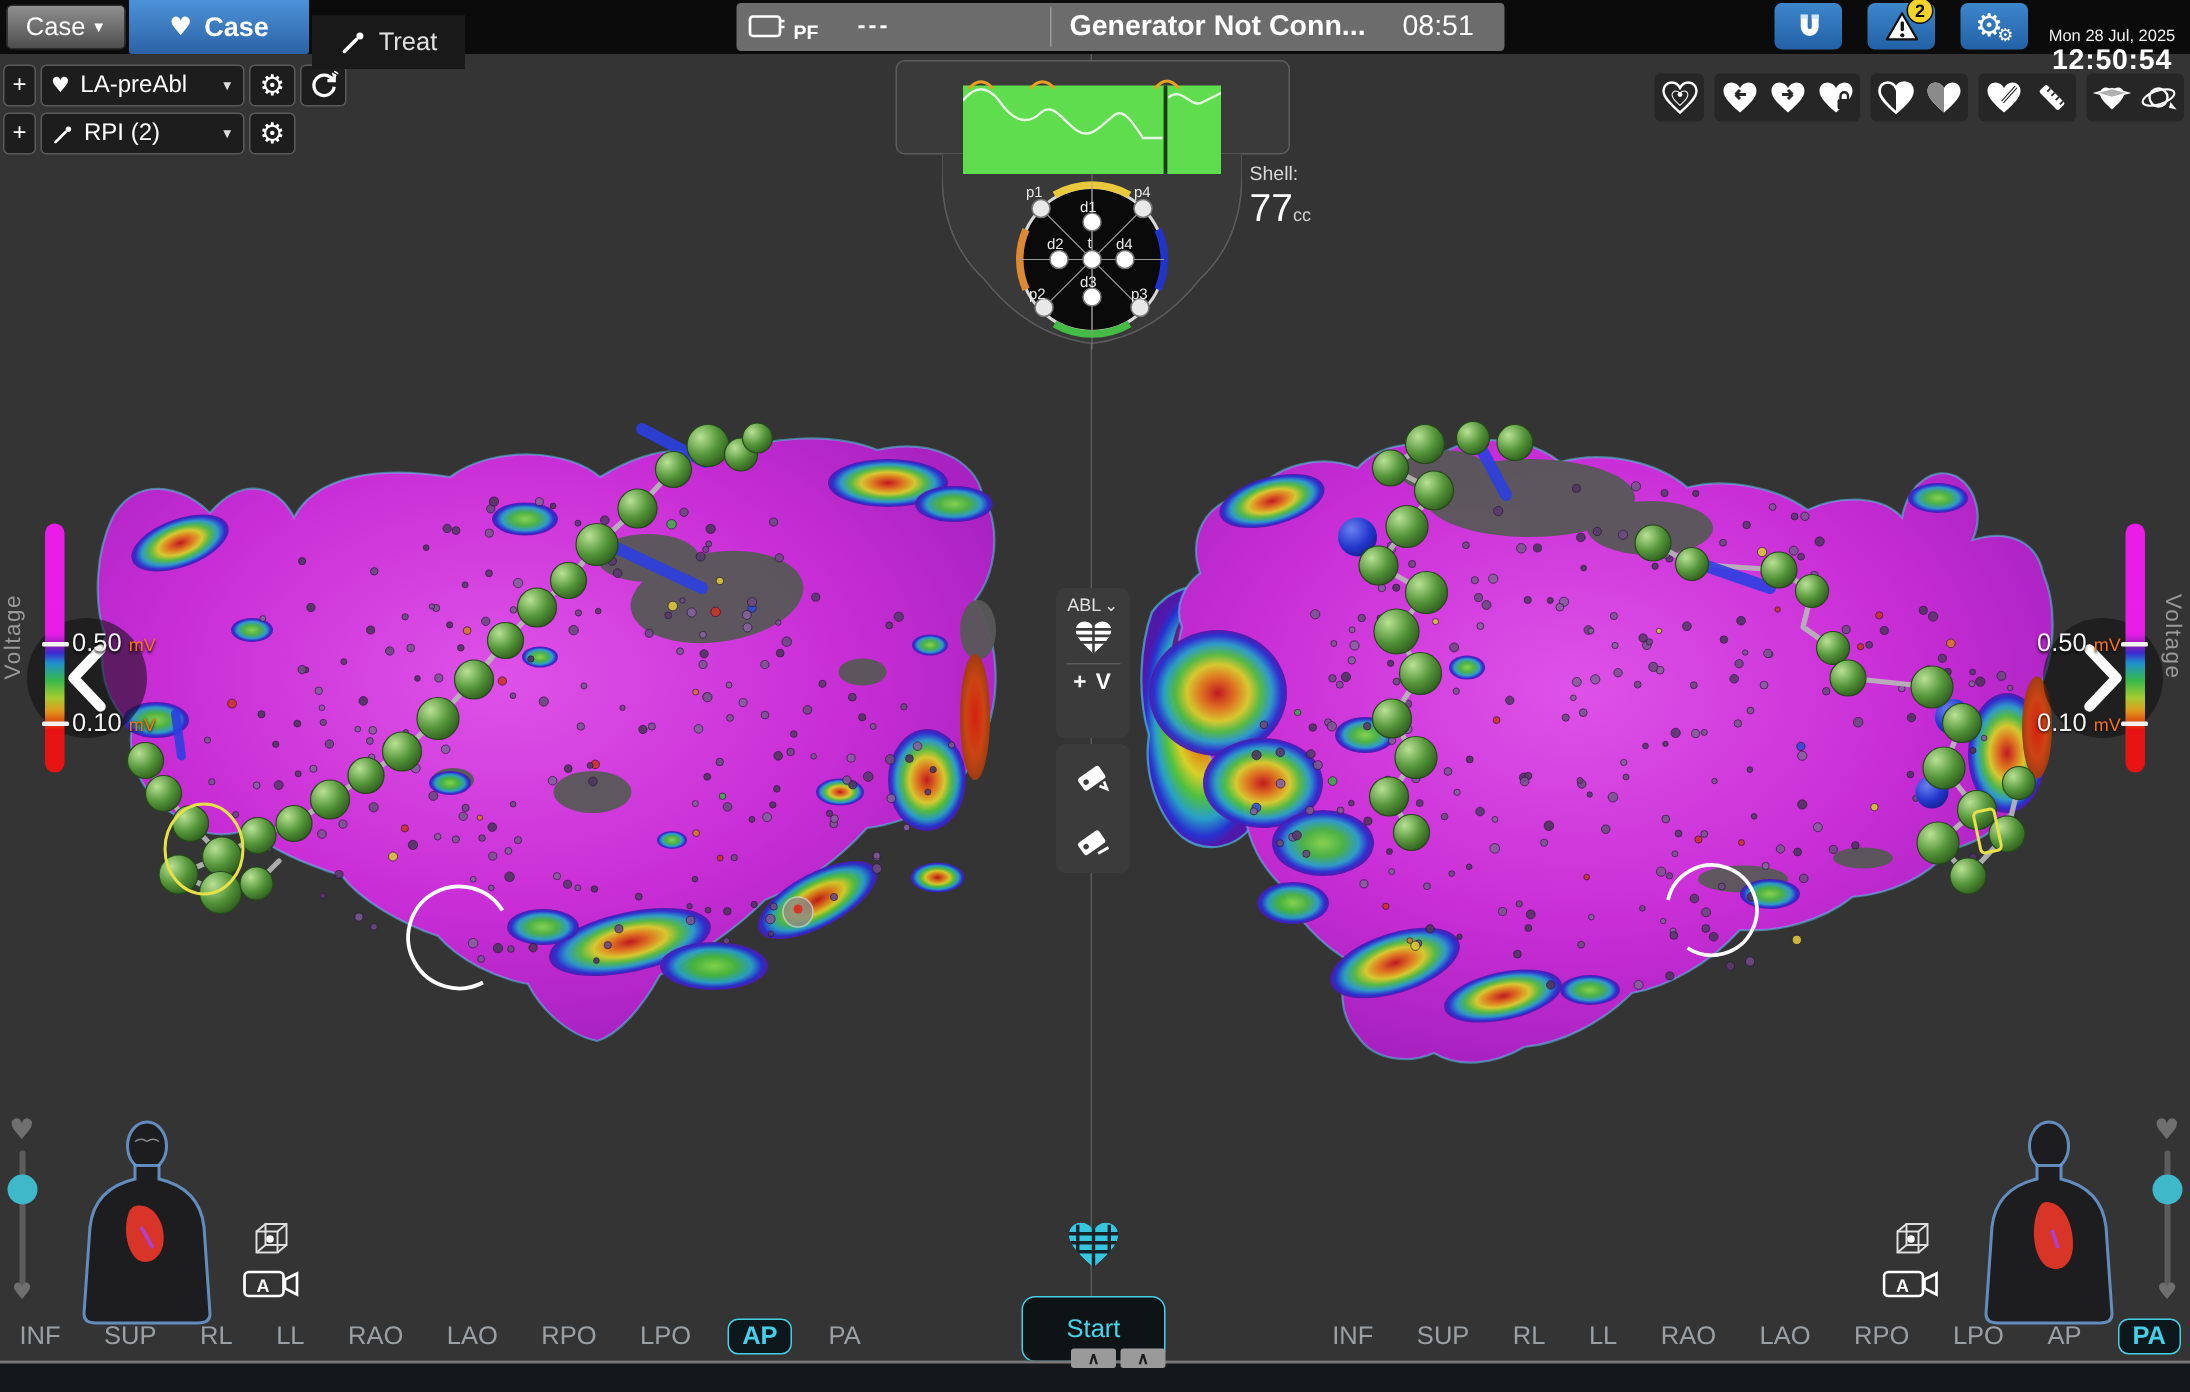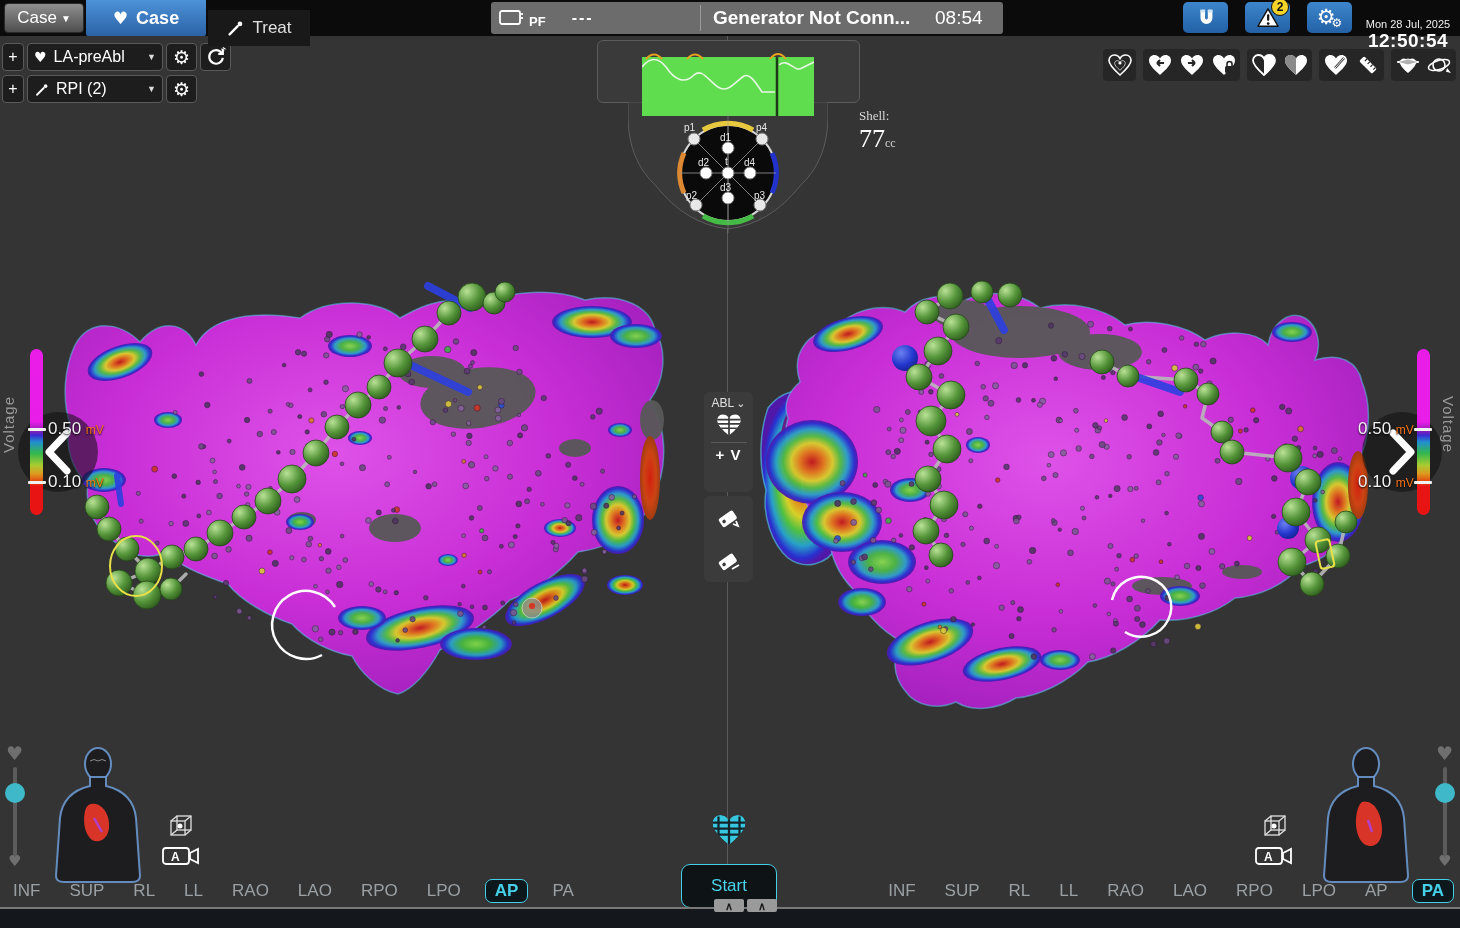--- a/index.html
+++ b/index.html
@@ -48,21 +48,21 @@
   .icon-strip { position:absolute; top:49px; right:4px; display:flex; gap:7px; z-index:30; }
   .icon-group { display:flex; gap:3px; background:#262626; border-radius:4px; padding:2px; }
   .hicon { width:29px; height:28px; display:flex; align-items:center; justify-content:center; border-radius:3px; }
   .hicon svg { display:block; }
 
   
   .wave-panel { position:absolute; left:597px; top:40px; width:263px; height:63px; background:#3a3a3a;
     border:1px solid #5c5c5c; border-radius:6px; z-index:20; }
   .wave-green { position:absolute; left:642px; top:49px; width:172px; height:67px; z-index:22; }
   .cup-panel { position:absolute; left:628px; top:102px; width:200px; height:136px; z-index:21; }
-  .shell-box { position:absolute; left:859px; top:108px; z-index:22;font-family:Liberation Serif, serif; }
+  .shell-box { position:absolute; left:833px; top:108px; z-index:22; }
   .shell-box .lbl { font-size:13px; color:#d8d8d8; }
   .shell-box .val { font-size:26px; color:#fff; }
   .shell-box .unit { font-size:12px; color:#d0d0d0; }
   .cath-svg { position:absolute; left:668px; top:113px; z-index:23; }
 
   
   .center-line { position:absolute; left:727px; top:36px; width:1px; height:871px; background:#5a5a5a; z-index:5; }
   .abl-panel { position:absolute; left:704px; width:49px; background:#3b3b3b; border-radius:6px; z-index:25;
     display:flex; flex-direction:column; align-items:center; }
   .abl-a { top:392px; height:100px; padding-top:4px; }
@@ -787,21 +787,21 @@
     <div class="status-bar">
       <svg width="30" height="22" viewBox="0 0 30 22" style="margin-left:6px">
         <rect x="3" y="4" width="20" height="13" rx="2" fill="none" stroke="#fff" stroke-width="1.8"></rect>
         <line x1="23" y1="7" x2="26" y2="7" stroke="#fff" stroke-width="1.8"></line>
         <line x1="23" y1="11" x2="26" y2="11" stroke="#fff" stroke-width="1.8"></line>
       </svg>
       <span class="pf-label">PF</span>
       <span class="pf-value">---</span>
       <div class="status-divider"></div>
       <span class="gen-text">Generator Not Conn...</span>
-      <span class="gen-time">08:54</span>
+      <span class="gen-time">08:51</span>
     </div>
 
     <div class="blue-btn" style="left:1183px">
       <svg width="22" height="22" viewBox="0 0 24 24">
         <path d="M6 3 h5 v9 a1.5 1.5 0 0 0 3 0 V3 h5 v9 a6.5 6.5 0 0 1 -13 0 Z" fill="#fff"></path>
         <rect x="6" y="3" width="5" height="3" fill="#cfe4f6"></rect>
           <rect x="14" y="3" width="5" height="3" fill="#cfe4f6"></rect>
       </svg>
     </div>
     <div class="blue-btn" style="left:1245px">

